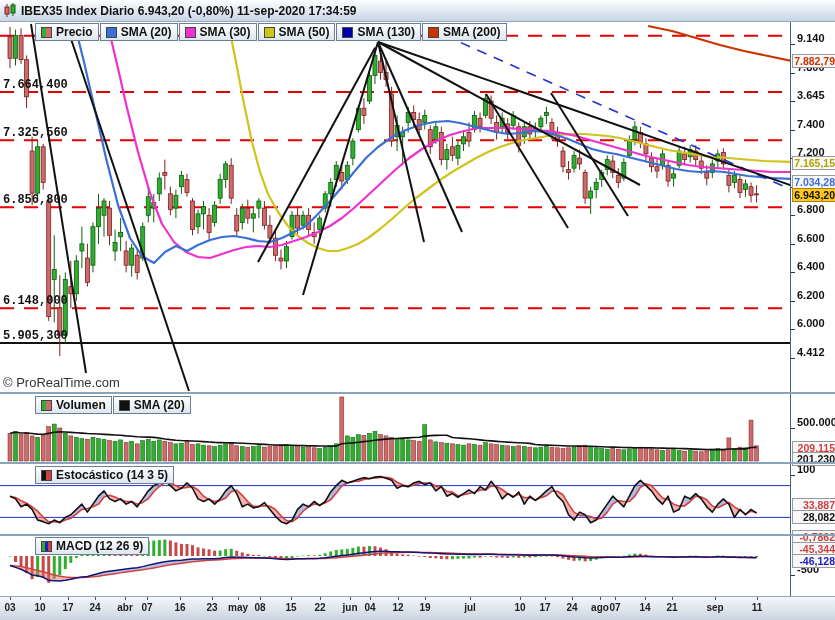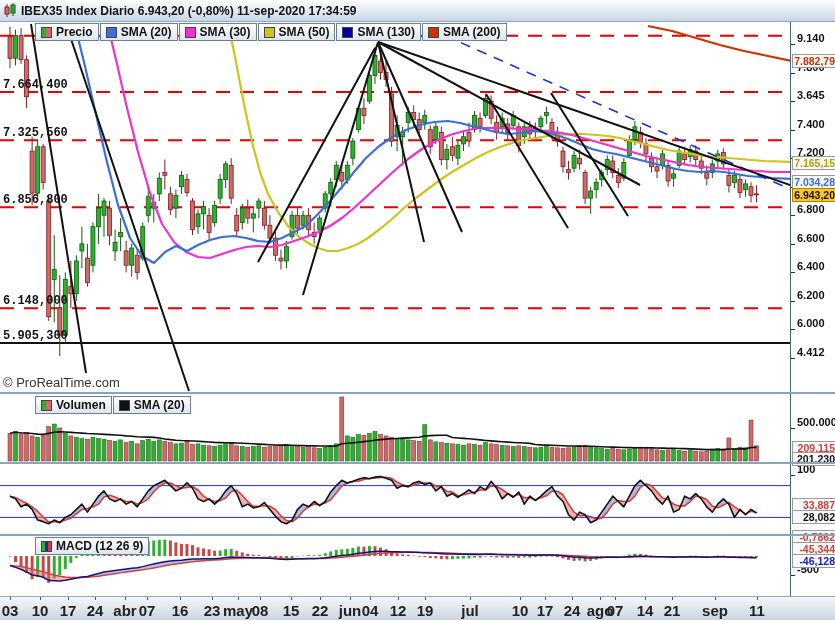--- a/index.html
+++ b/index.html
@@ -12,21 +12,21 @@
     background:linear-gradient(#fdfeff,#dce6f0 60%,#c7d5e4);
     border-bottom:1px solid #8fa8bf;display:flex;align-items:center;z-index:6;}
   #titletext{font-size:12px;font-weight:bold;color:#111;margin-left:4px;white-space:nowrap;}
   #sitebox{position:absolute;right:0;top:0;height:21px;width:160px;border-left:1px solid #8fa8bf;
     display:flex;align-items:center;justify-content:center;font-size:12px;font-weight:bold;color:#13293d;}
   #axiscol{position:absolute;left:790px;top:21px;width:45px;height:575px;background:#fff;
     border-left:1px solid #44627e;z-index:2;}
   .divider{position:absolute;left:0;width:835px;height:2px;background:#8aa4bb;z-index:5;}
   #xstrip{position:absolute;left:0;top:596px;width:835px;height:24px;z-index:6;
     background:linear-gradient(#f4f7fa,#c9d4de);border-top:1px solid #8fa8bf;}
-  .xlab{position:absolute;top:5px;transform:translateX(-50%);font-size:15px;font-weight:bold;color:#222;}
+  .xlab{position:absolute;top:5px;transform:translateX(-50%);font-size:10px;font-weight:bold;color:#222;}
   .xtick{position:absolute;top:0;width:1px;height:3px;background:#555;}
 
   
   .chiprow{position:absolute;display:flex;z-index:4;margin-left:33px;}
   .chip{display:flex;align-items:center;gap:4px;height:16px;padding:0 5px;
     border:1px solid #6c7f90;background:linear-gradient(#ffffff,#dde6ef);
     font-size:12px;font-weight:bold;color:#111;margin-right:1px;white-space:nowrap;}
   .swatch{width:9px;height:9px;border:1px solid #444;flex:0 0 auto;}
 
   
@@ -1266,20 +1266,26 @@
   <div class="chiprow" id="volchips" style="left:2px;top:396px">
       <div class="chip">
         <div class="swatch" style="background: linear-gradient(90deg, rgb(47, 174, 47) 50%, rgb(205, 106, 106) 50%);"></div>
         <div>Volumen</div>
       </div>
       <div class="chip">
         <div class="swatch" style="background: rgb(17, 17, 17);"></div>
         <div>SMA (20)</div>
       </div>
     </div>
+  <div class="chiprow" id="stochchips" style="left:2px;top:466px">
+      <div class="chip">
+        <div class="swatch" style="background: linear-gradient(90deg, rgb(17, 17, 17) 50%, rgb(208, 64, 64) 50%);"></div>
+        <div>Estocástico (14 3 5)</div>
+      </div>
+    </div>
   <div class="chiprow" id="macdchips" style="left:2px;top:537px">
       <div class="chip">
         <div class="swatch" style="background: linear-gradient(90deg, rgb(47, 174, 47) 33%, rgb(32, 32, 192) 33%, rgb(32, 32, 192) 66%, rgb(208, 64, 64) 66%);"></div>
         <div>MACD (12 26 9)</div>
       </div>
     </div>
 
   <div id="copyright">© ProRealTime.com</div>
 
   <div id="leftlabels">

